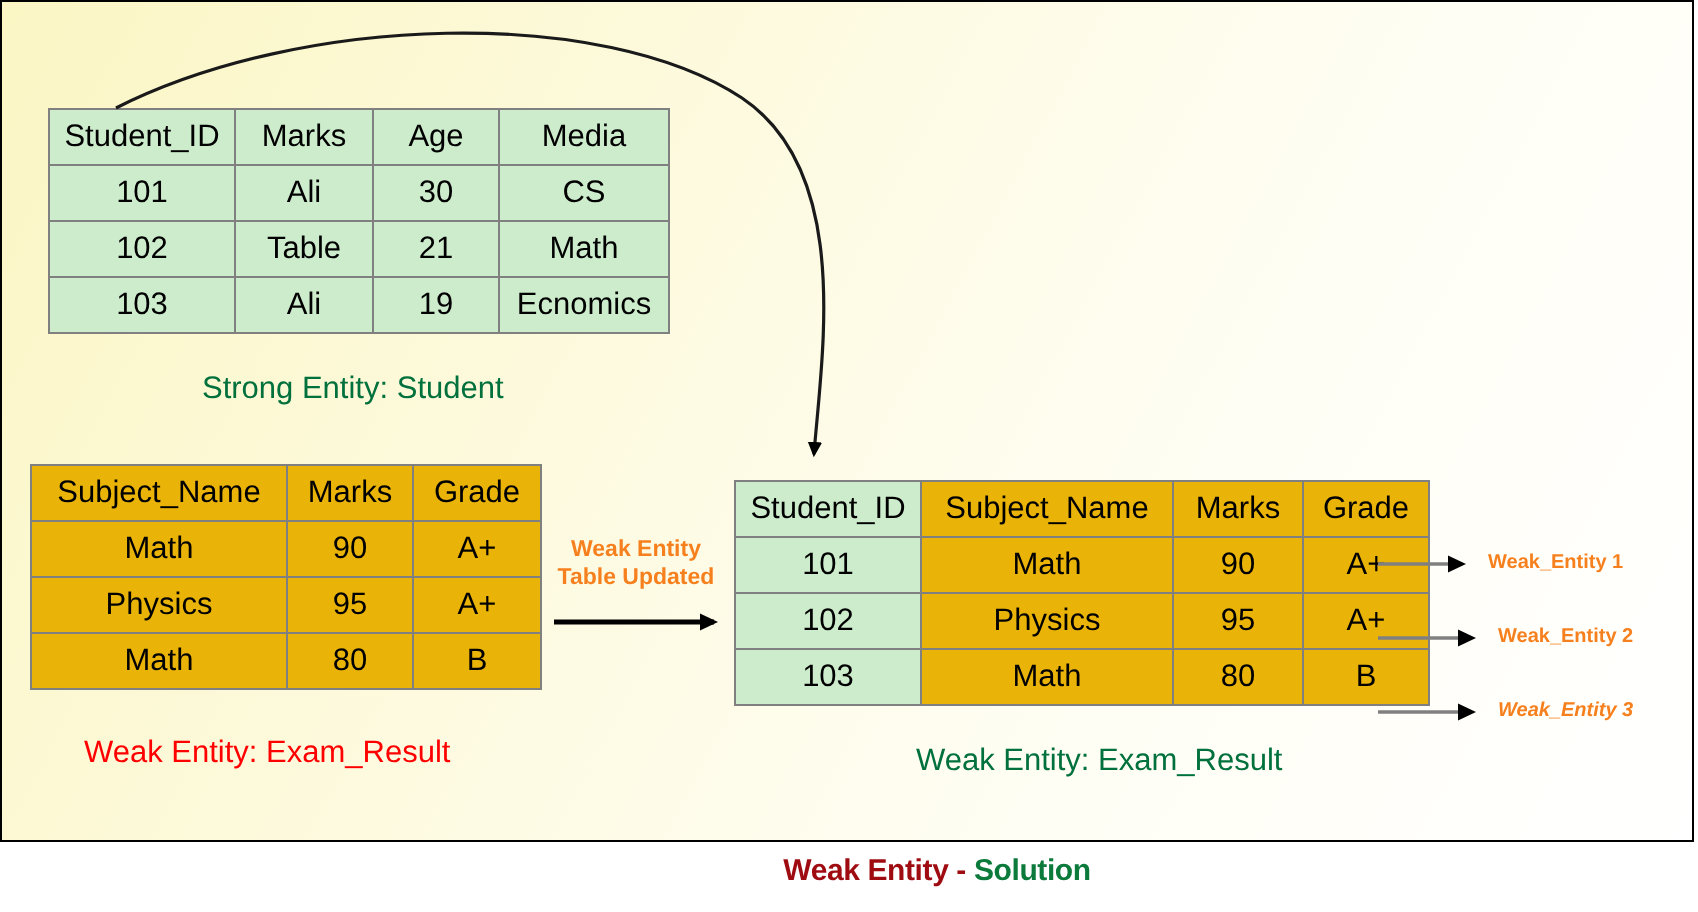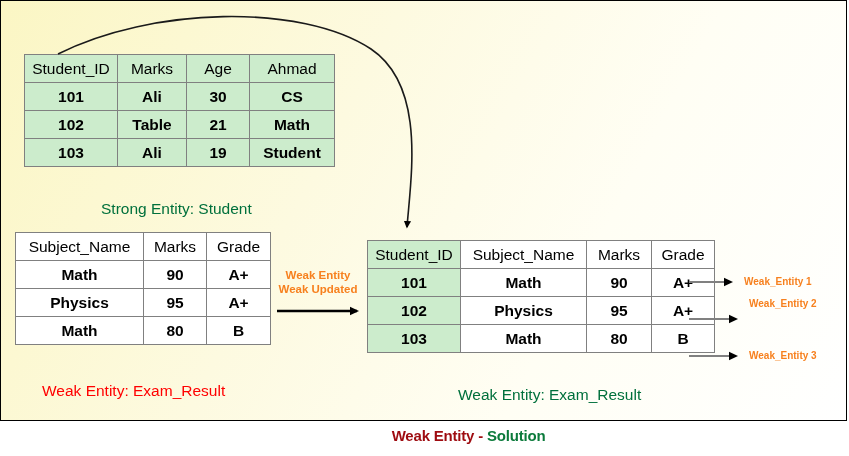--- a/index.html
+++ b/index.html
@@ -25,28 +25,28 @@
     position:absolute;
     border-collapse:collapse;
     border:1.5px solid #000;
     background:#e7e6e6;
     font-size:15.5px;
     color:#000;
   }
   table.grid td,table.grid th{
     border:1px solid #808080;
     text-align:center;
-    font-weight:700;
+    font-weight:400;
     padding:0;
     height:27px;
     white-space:nowrap;
   }
   table.grid th{font-weight:400;}
   .green{background:#cceccc;}
-  .gray{background:#ffffff;}
+  .gray{background:#eab308;}
 
   
   #tbl-student{left:23px;top:53px;}
   #tbl-student td,#tbl-student th{background:#cceccc;}
   #tbl-student .c0{width:92px;}
   #tbl-student .c1{width:68px;}
   #tbl-student .c2{width:62px;}
   #tbl-student .c3{width:84px;}
 
   
@@ -56,39 +56,39 @@
   #tbl-exam-left .c2{width:63px;}
 
   
   #tbl-exam-right{left:366px;top:239px;}
   #tbl-exam-right .c0{width:92px;}
   #tbl-exam-right .c1{width:125px;}
   #tbl-exam-right .c2{width:64px;}
   #tbl-exam-right .c3{width:62px;}
 
   
-  .caption{position:absolute;font-size:15.5px;white-space:nowrap;margin-top:14px;}
+  .caption{position:absolute;font-size:15.5px;white-space:nowrap;}
   #cap-student{left:100px;top:185px;color:#00703c;}
   #cap-exam-left{left:41px;top:367px;color:#ff0000;}
   #cap-exam-right{left:457px;top:371px;color:#00703c;}
 
   
   #mid-label{
     position:absolute;left:272px;top:268px;width:90px;
     text-align:center;line-height:13.5px;
     font-size:11.5px;color:#f7801e;font-weight:700;
   }
 
   
   .weak-tag{
     position:absolute;font-size:10px;color:#f7801e;font-weight:700;white-space:nowrap;
   }
   #weak1{left:743px;top:275px;}
-  #weak2{left:748px;top:297px;text-align:right;}
-  #weak3{left:748px;top:349px;}
+  #weak2{left:748px;top:312px;text-align:right;}
+  #weak3{left:748px;top:349px;font-style:italic;}
 
   
   #arrows{position:absolute;left:0;top:0;width:847px;height:421px;pointer-events:none;}
 
   
   #footer-title{
     position:absolute;left:0;top:427px;width:849px;text-align:center;
     font-size:15px;font-weight:700;font-family:"Liberation Sans", sans-serif;
     letter-spacing:-0.2px;
     padding-left:44px;
@@ -103,41 +103,41 @@
 <div id="root">
 
   <div id="panel">
 
     <table class="grid" id="tbl-student">
       <thead>
         <tr>
           <th class="c0 green">Student_ID</th>
           <th class="c1 green">Marks</th>
           <th class="c2 green">Age</th>
-          <th class="c3 green">Ahmad</th>
+          <th class="c3 green">Media</th>
         </tr>
       </thead>
       <tbody>
         <tr>
           <td class="c0 green">101</td>
           <td class="c1 green">Ali</td>
           <td class="c2 green">30</td>
           <td class="c3 green">CS</td>
         </tr>
         <tr>
           <td class="c0 green">102</td>
           <td class="c1 green">Table</td>
           <td class="c2 green">21</td>
           <td class="c3 green">Math</td>
         </tr>
         <tr>
           <td class="c0 green">103</td>
           <td class="c1 green">Ali</td>
           <td class="c2 green">19</td>
-          <td class="c3 green">Student</td>
+          <td class="c3 green">Ecnomics</td>
         </tr>
       </tbody>
     </table>
     <div class="caption" id="cap-student">Strong Entity: Student</div>
 
     <table class="grid" id="tbl-exam-left">
       <thead>
         <tr>
           <th class="c0 gray">Subject_Name</th>
           <th class="c1 gray">Marks</th>
@@ -191,21 +191,21 @@
           <td class="c1 gray">Math</td>
           <td class="c2 gray">80</td>
           <td class="c3 gray">B</td>
         </tr>
       </tbody>
     </table>
     <div class="caption" id="cap-exam-right">Weak Entity: Exam_Result</div>
 
     <div id="mid-label">
       <div>Weak Entity</div>
-      <div>Weak Updated</div>
+      <div>Table Updated</div>
     </div>
 
     <div class="weak-tag" id="weak1">Weak_Entity 1</div>
     <div class="weak-tag" id="weak2">Weak_Entity 2</div>
     <div class="weak-tag" id="weak3">Weak_Entity 3</div>
 
     <svg id="arrows" viewBox="0 0 847 421">
       <defs>
         <marker id="ah-black" markerWidth="9" markerHeight="9" refX="6" refY="4.2" orient="auto" markerUnits="userSpaceOnUse">
           <path d="M0,0.6 L7.6,4.2 L0,7.8 z" fill="#000000"></path>

